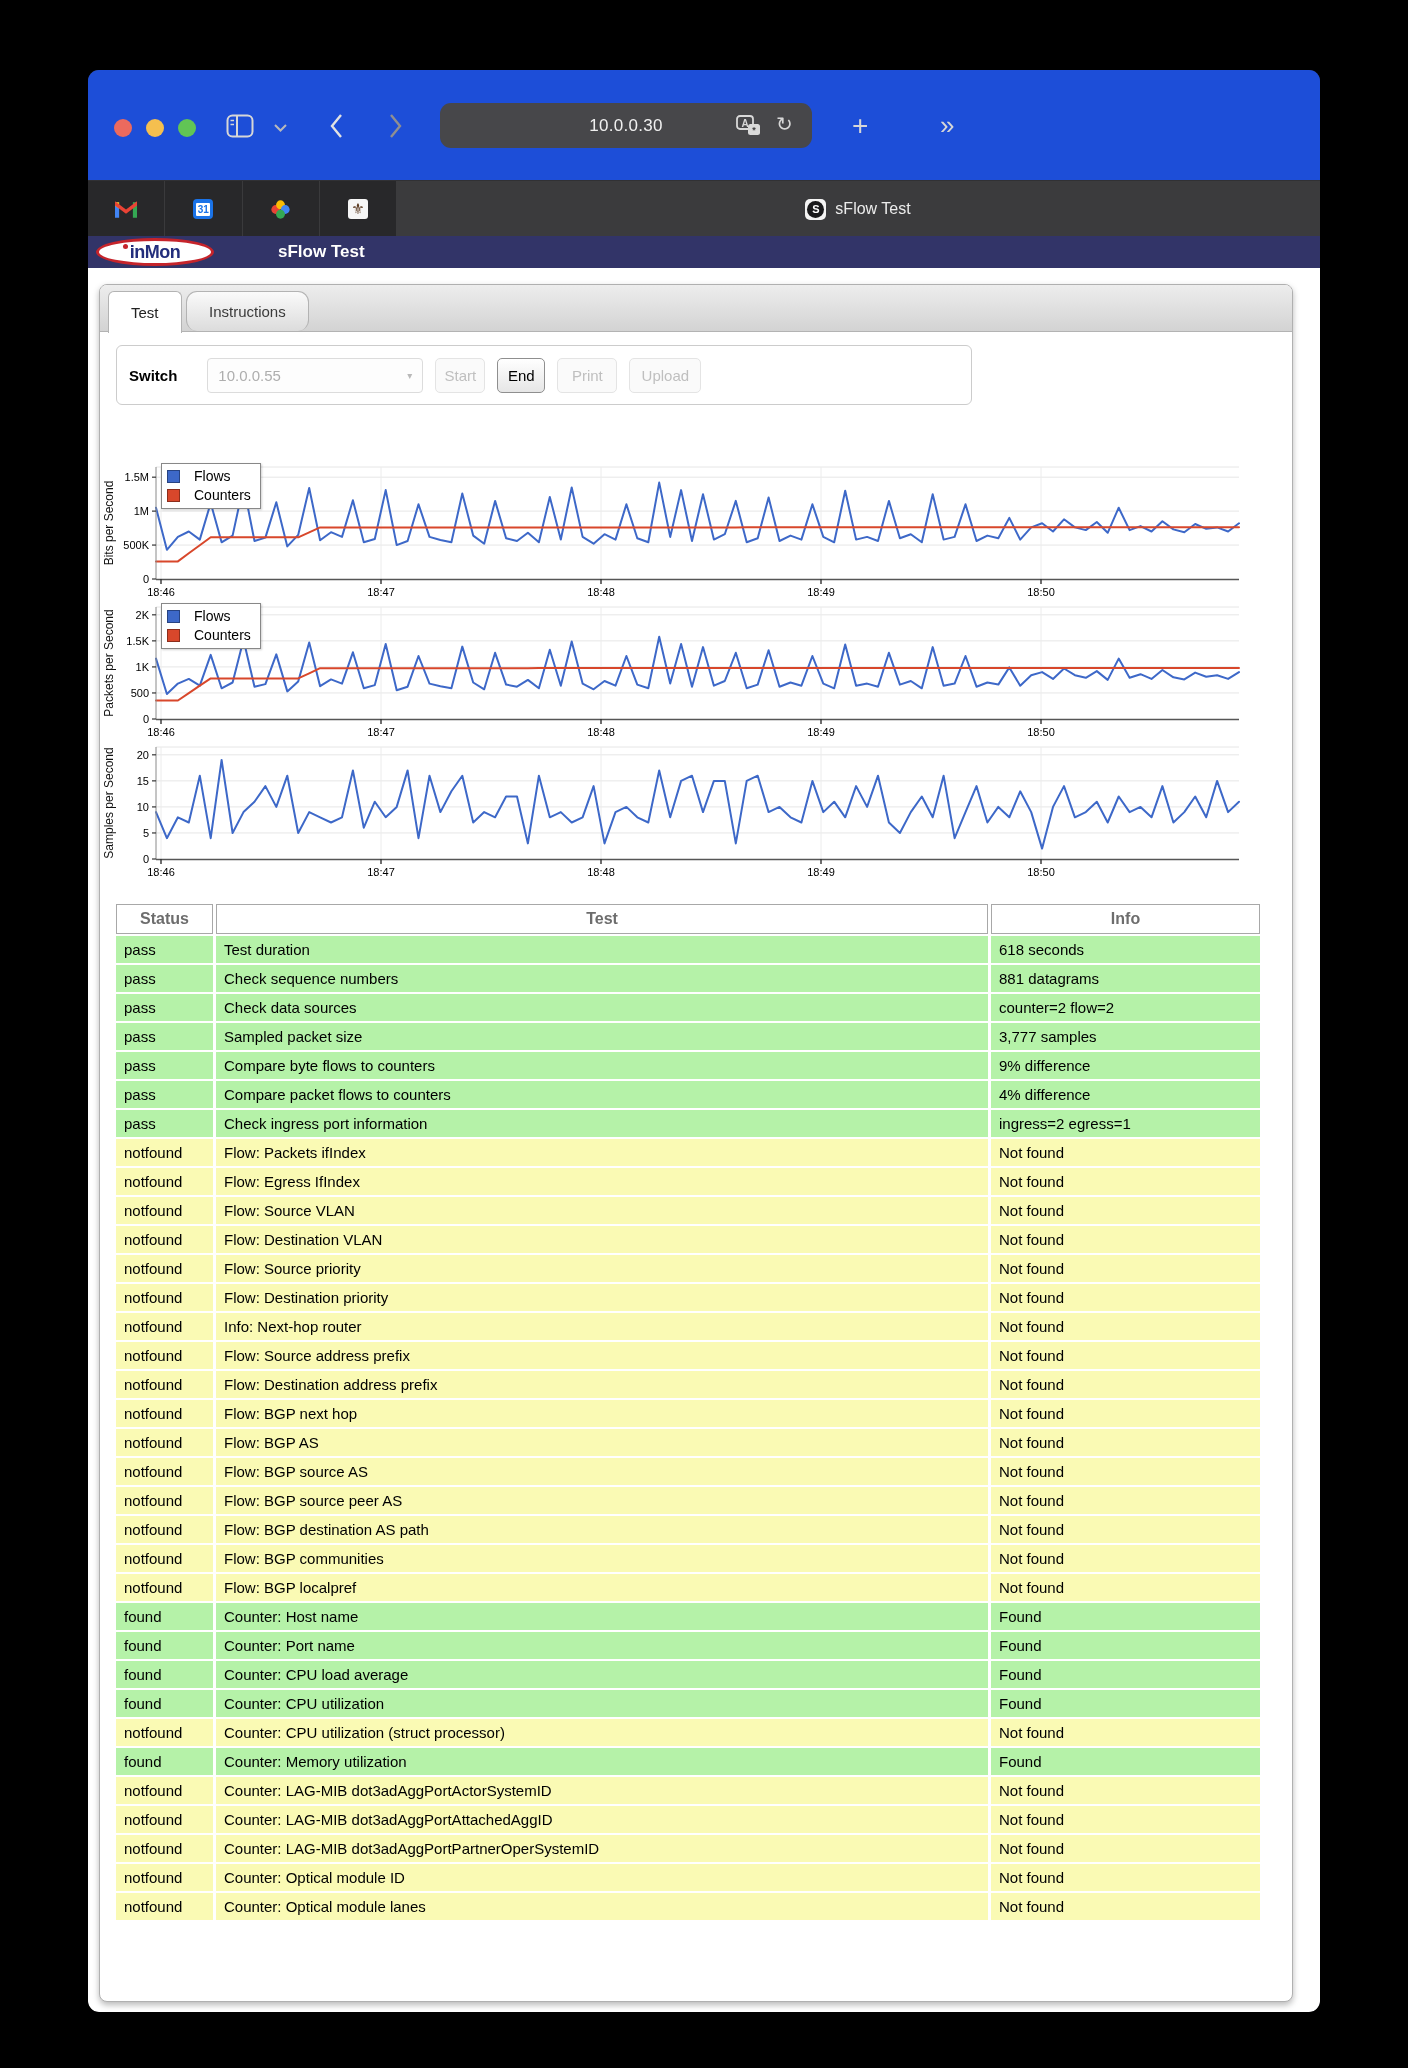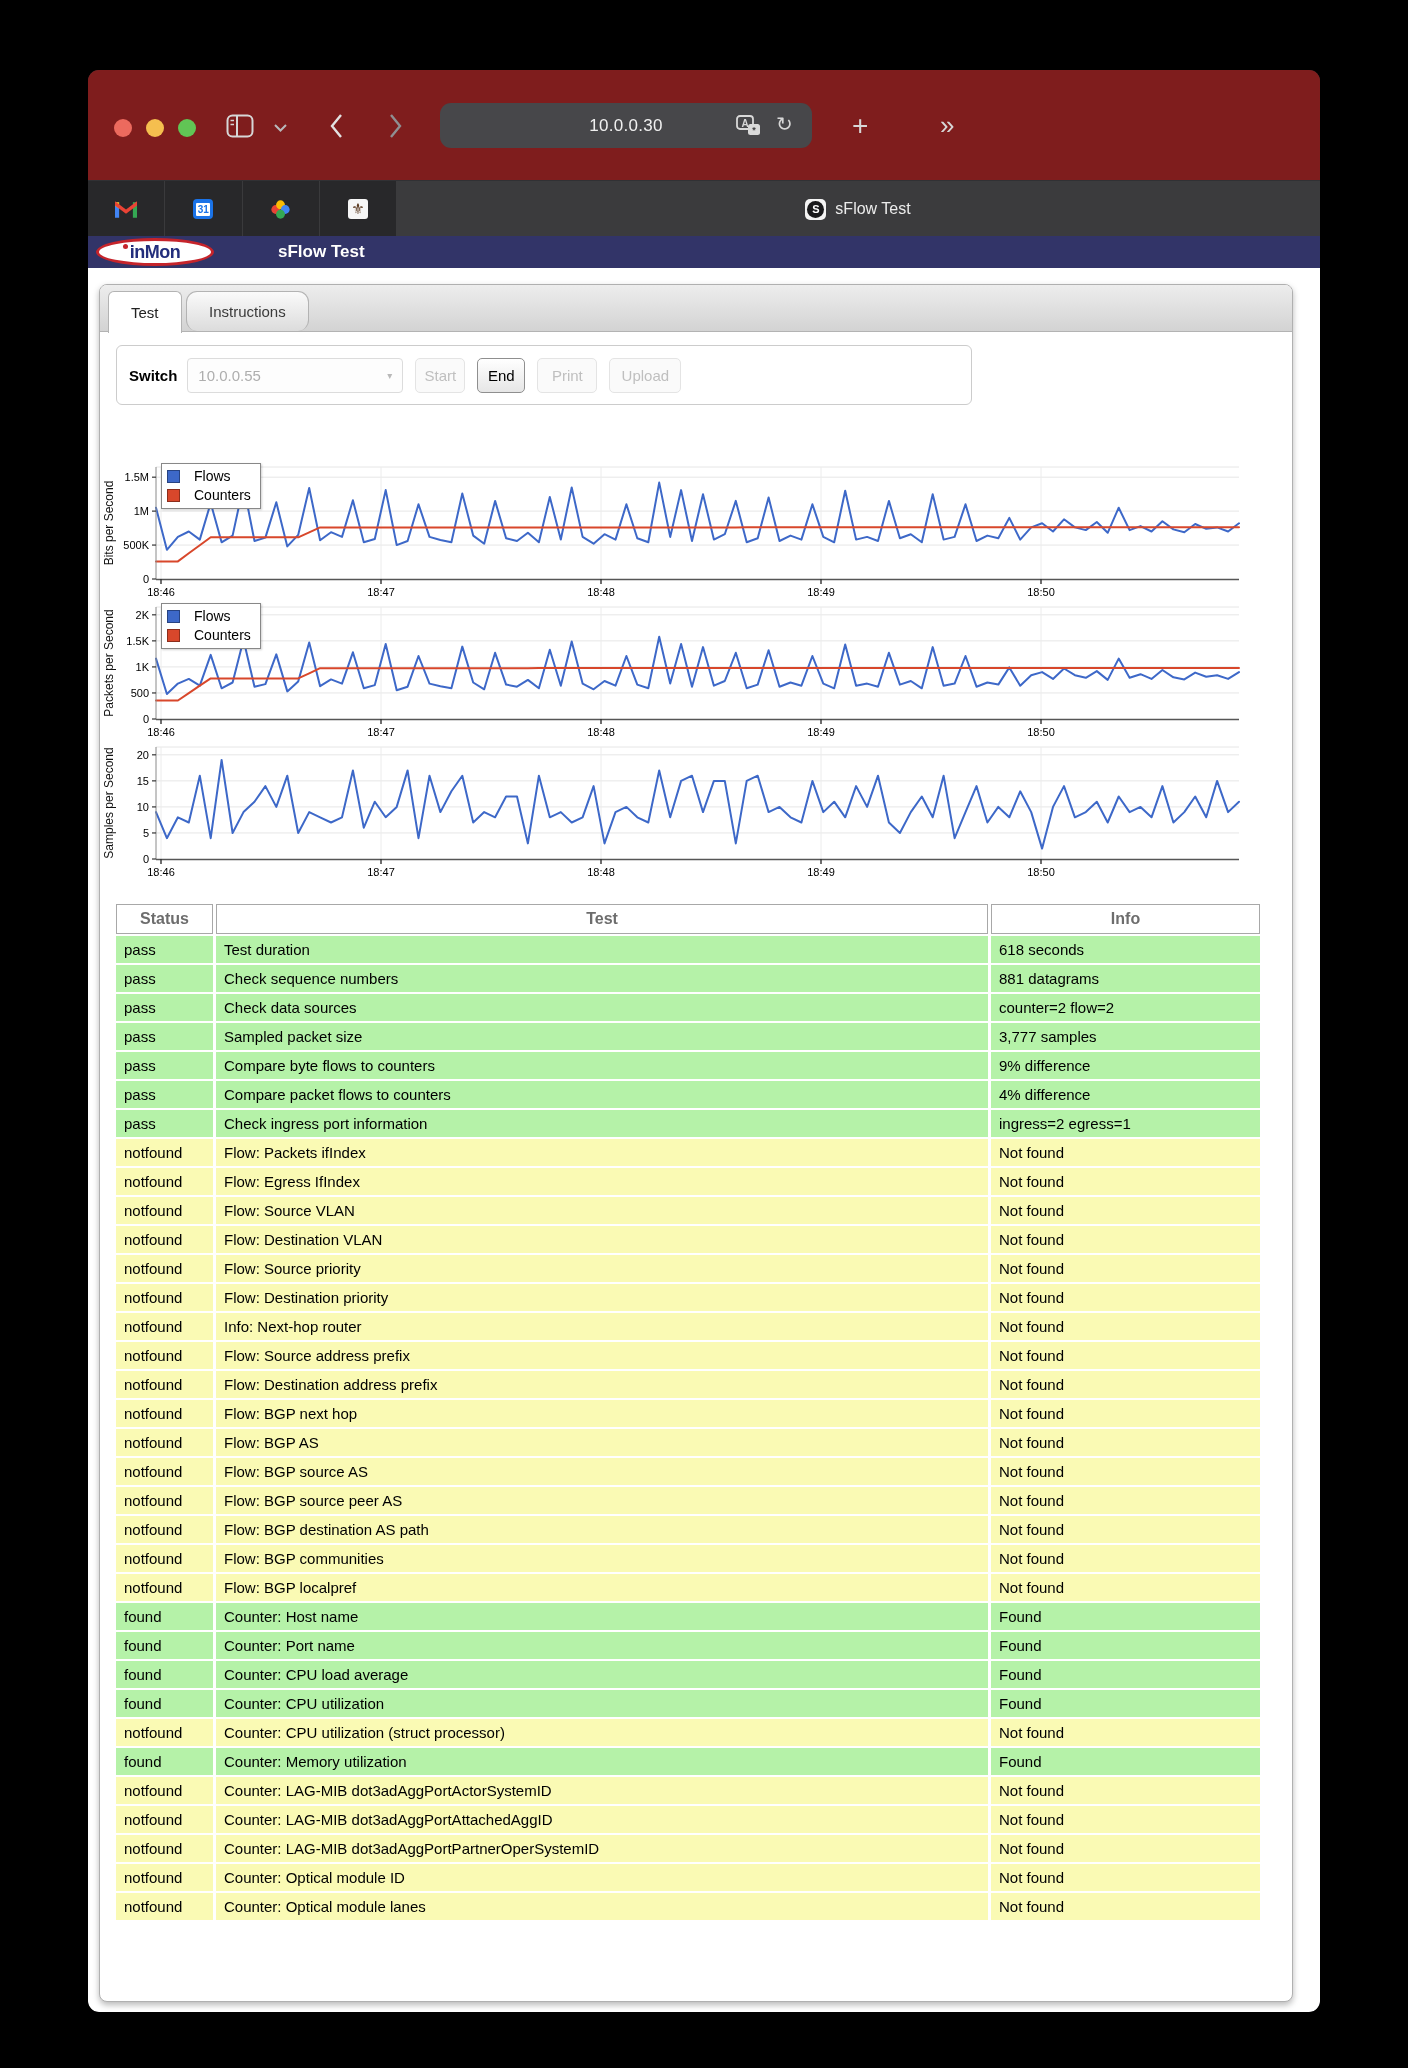--- a/index.html
+++ b/index.html
@@ -1,20 +1,20 @@
 <!DOCTYPE html>
 <html><head>
 <meta charset="utf-8">
 <style>
   html,body{margin:0;padding:0;background:#000;}
   body{width:1408px;height:2068px;position:relative;font-family:"Liberation Sans",sans-serif;overflow:hidden;}
 
   
   .window{position:absolute;left:88px;top:70px;width:1232px;height:1942px;border-radius:11px;overflow:hidden;background:#3b3b3d;}
-  .toolbar{position:relative;height:110px;background:#7f1d1d;}
+  .toolbar{position:relative;height:110px;background:#1d4ed8;}
   .tl{position:absolute;top:49px;width:18px;height:18px;border-radius:50%;}
   .tl.r{left:26px;background:#ec6a5e;} .tl.y{left:58px;background:#f5bf4f;} .tl.g{left:90px;background:#61c555;}
   .tb-ic{position:absolute;display:flex;align-items:center;justify-content:center;color:#d7d7d7;}
   .url-pill{position:absolute;left:352px;top:33px;width:372px;height:45px;background:#47474a;border-radius:11px;display:flex;align-items:center;justify-content:center;}
   .url-text{color:#f0f0f0;font-size:17px;letter-spacing:.3px;}
   .glyph{font-size:20px;color:#d7d7d7;line-height:1;}
 
   
   .tabstrip{position:relative;height:56px;background:#3b3b3d;border-top:1px solid #313134;display:flex;}
   .pinned{width:308px;display:flex;background:#28282a;}
@@ -46,21 +46,21 @@
   .ui-tab.active{left:8px;background:#fff;height:41px;color:#222;z-index:2;}
   .ui-tab.idle{left:86px;background:linear-gradient(#fafafa,#dcdcdc);color:#3a3a3a;border-radius:11px;}
 
   .card-content{position:absolute;left:0;top:46px;right:0;bottom:0;}
 
   
   .switch-panel{position:absolute;left:16px;top:14px;width:856px;height:60px;border:1px solid #ccc;border-radius:6px;
     display:flex;align-items:center;padding-left:12px;box-sizing:border-box;gap:12px;}
   .switch-label{font-size:15px;color:#000;font-weight:600;margin-right:-2px;}
   .switch-select{width:216px;height:35px;border:1px solid #dcdcdc;border-radius:4px;background:#fdfdfd;
-    display:flex;align-items:center;justify-content:space-between;padding:4px 10px;box-sizing:border-box;}
+    display:flex;align-items:center;justify-content:space-between;padding:4px 10px;box-sizing:border-box;margin-left:20px;}
   .switch-select .val{color:#aeaeae;font-size:15px;}
   .switch-select .caret{color:#b9b9b9;font-size:10px;}
   .btn{height:35px;border-radius:5px;font-size:15px;display:flex;align-items:center;justify-content:center;box-sizing:border-box;}
   .btn.disabled{background:#fafafa;border:1px solid #e4e4e4;color:#bfbfbf;}
   .btn.primary{background:linear-gradient(#ffffff,#e6e6e6);border:1px solid #8f8f8f;color:#000;}
   .w-start{width:50px;} .w-end{width:48px;} .w-print{width:60px;} .w-upload{width:72px;}
 
   
   .chart{position:absolute;left:0;width:1140px;height:140px;}
   .chart-1{top:130px;} .chart-2{top:270px;} .chart-3{top:410px;}

